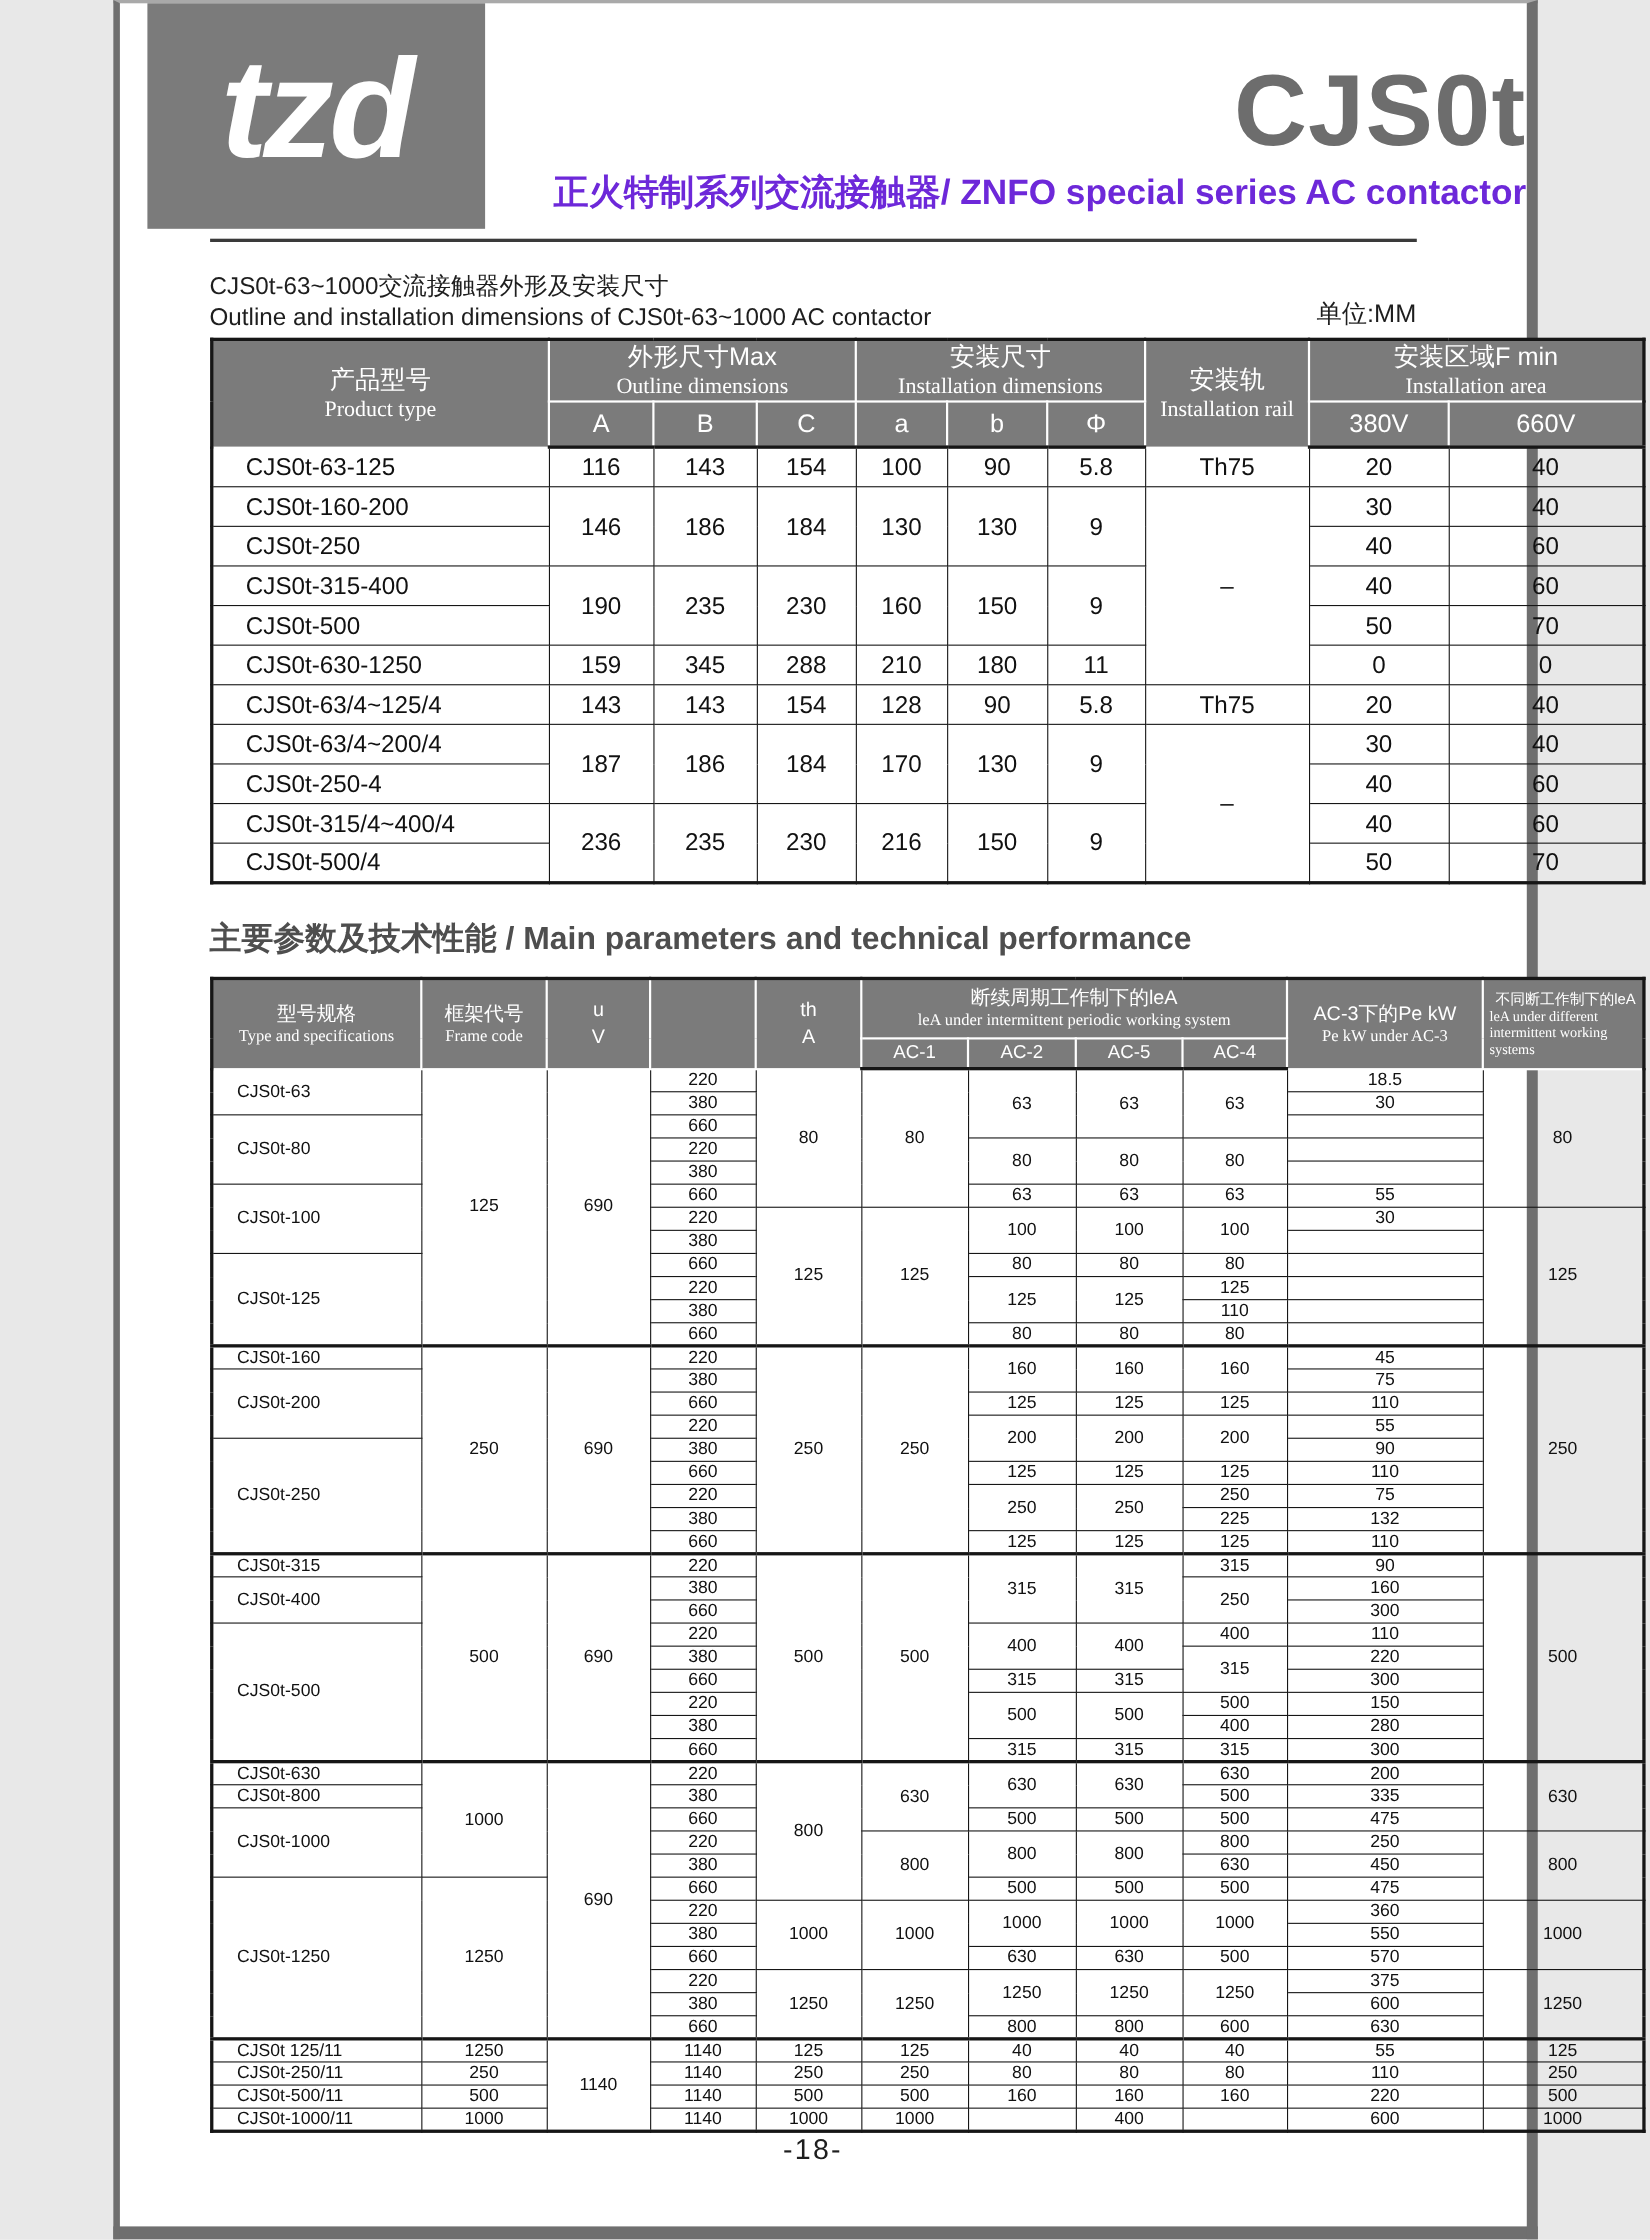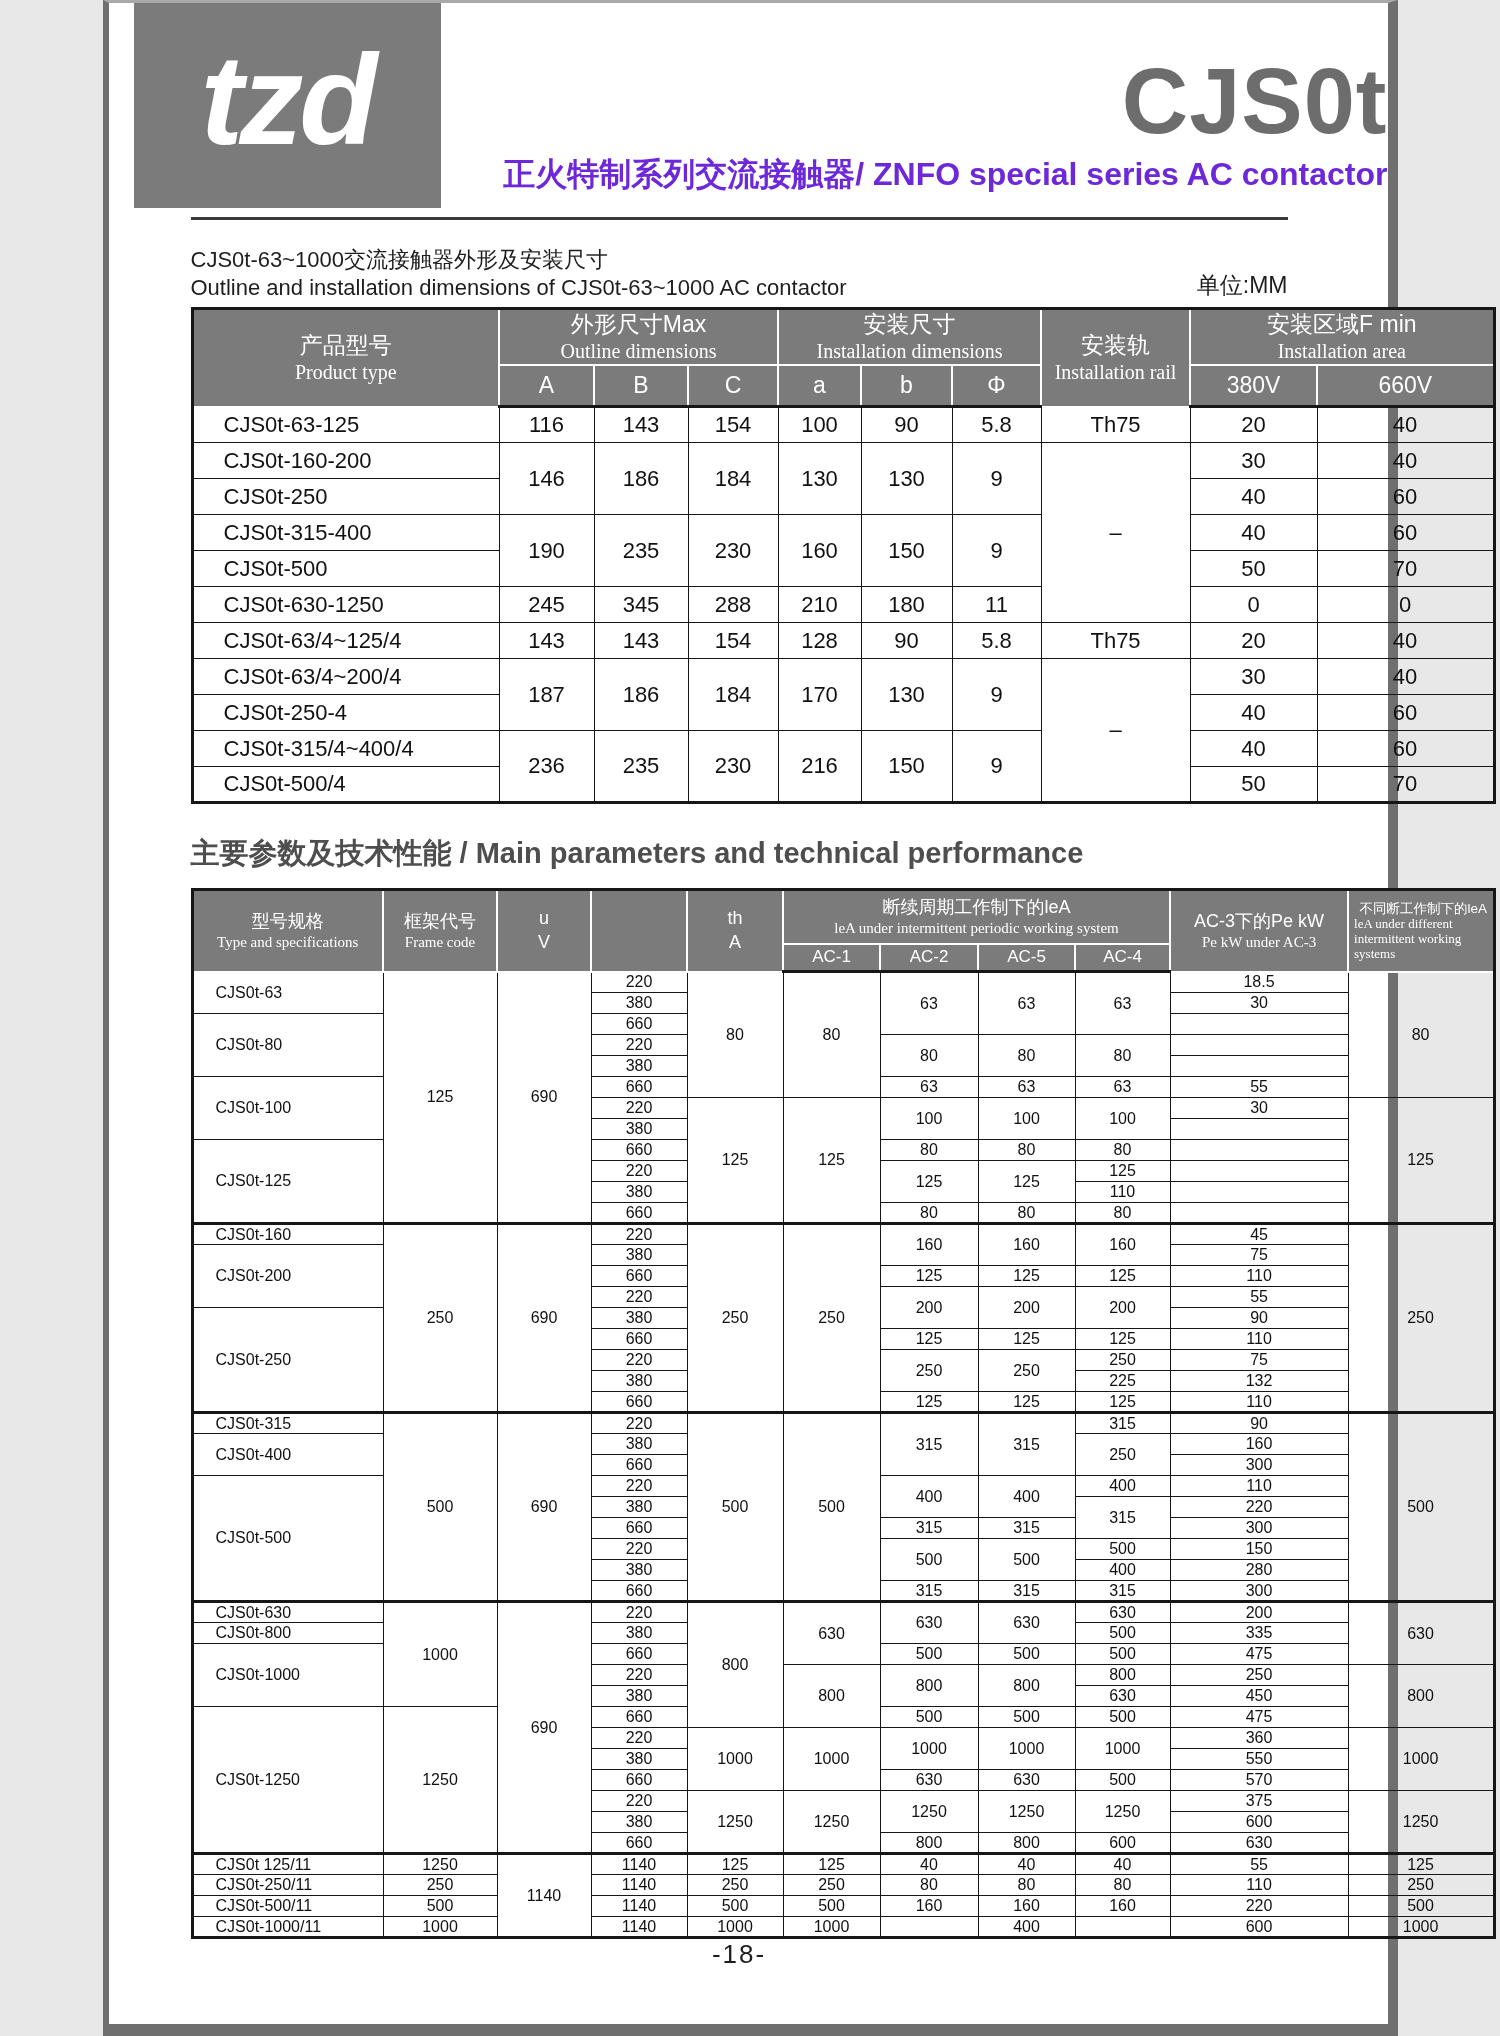--- a/index.html
+++ b/index.html
@@ -170,21 +170,21 @@
             <td>40</td>
             <td>60</td>
           </tr>
           <tr>
             <td class="tl">CJS0t-500</td>
             <td>50</td>
             <td>70</td>
           </tr>
           <tr class="sep">
             <td class="tl">CJS0t-630-1250</td>
-            <td>245</td>
+            <td>159</td>
             <td>345</td>
             <td>288</td>
             <td>210</td>
             <td>180</td>
             <td>11</td>
             <td>0</td>
             <td>0</td>
           </tr>
           <tr class="sep">
             <td class="tl">CJS0t-63/4~125/4</td>

